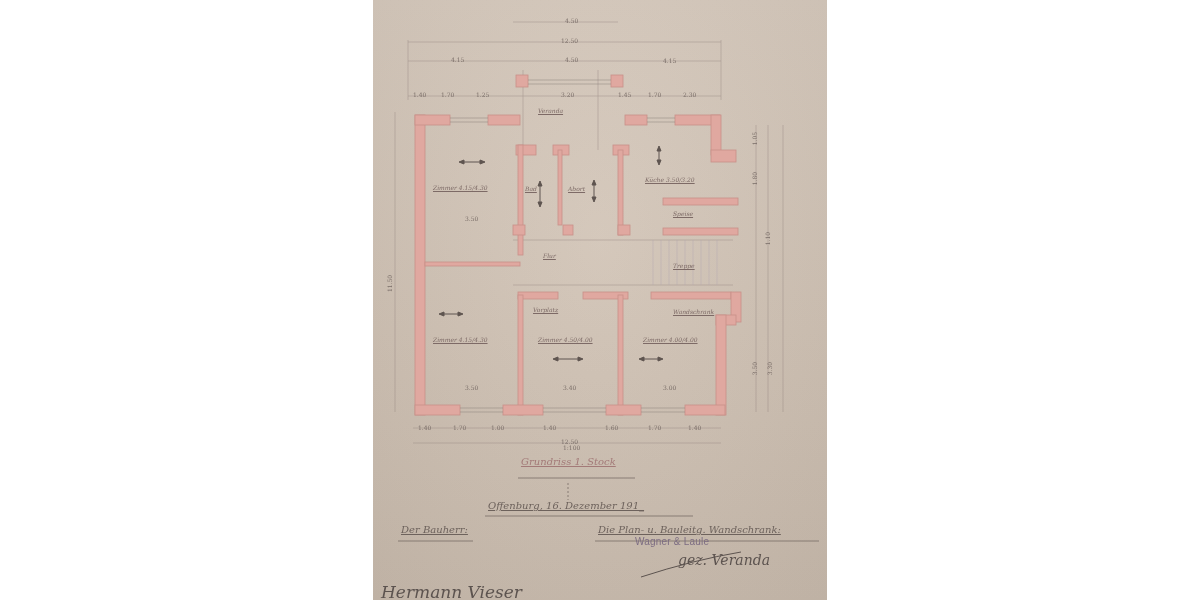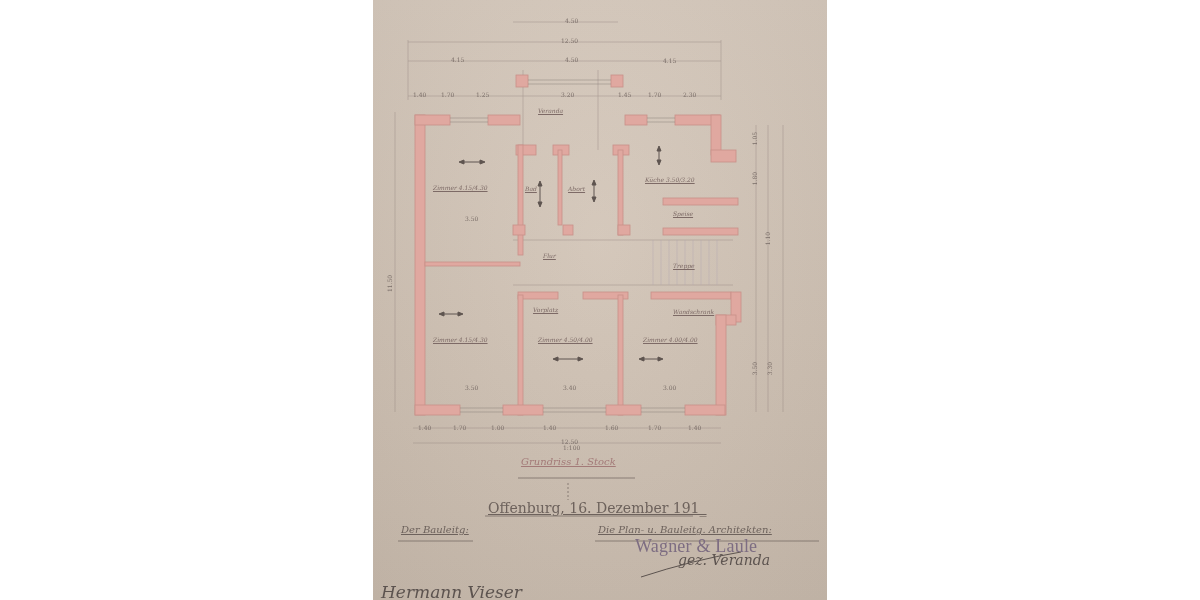--- a/index.html
+++ b/index.html
@@ -5,23 +5,23 @@
   html, body { margin:0; padding:0; }
   body { width:1200px; height:600px; background:#ffffff; position:relative; overflow:hidden; font-family:"DejaVu Serif", serif; }
   .paper { position:absolute; left:373px; top:0; width:454px; height:600px; background:#d3c6b9;
            background-image: linear-gradient(180deg, #d6c9bc 0%, #cfc1b3 55%, #c9bbad 100%); }
   .paper .shade { position:absolute; inset:0; background: radial-gradient(ellipse at 50% 40%, rgba(255,255,255,0.08), rgba(0,0,0,0.05)); }
   svg.plan { position:absolute; left:0; top:0; }
   .txt { position:absolute; color:#6b5f5a; font-family:"DejaVu Serif", serif; white-space:nowrap; }
   .dim { font-size:6px; color:#7a6e68; }
   .room { font-size:6px; color:#7d6a66; text-decoration:underline; font-style:italic; }
   .title { font-size:10px; color:#a37a78; font-style:italic; text-decoration:underline; }
-  .place { font-size:14px; color:#6d625c; text-decoration:underline; }
+  .place { font-size:10px; color:#6d625c; font-style:italic; text-decoration:underline; }
   .role { font-size:10px; color:#6d625c; font-style:italic; text-decoration:underline; }
-  .stamp { font-family:Liberation Serif, serif; font-size:18px; color:#7d6d82; letter-spacing:0.2px; }
+  .stamp { font-family:Liberation Sans, sans-serif; font-size:10px; color:#7d6d82; letter-spacing:0.2px; }
   .sig { font-family:"DejaVu Serif", serif; font-style:italic; font-size:17px; color:#5c534f; }
   .sig2 { font-family:"DejaVu Serif", serif; font-style:italic; font-size:14px; color:#5c534f; }
 </style>
 </head>
 <body>
 
 <div class="paper">
   <div class="shade"></div>
 
   <svg class="plan" width="454" height="600" viewBox="0 0 454 600">
@@ -214,18 +214,18 @@
 
   <span class="txt dim" style="left:92px;top:215px;">3.50</span>
   <span class="txt dim" style="left:92px;top:384px;">3.50</span>
   <span class="txt dim" style="left:190px;top:384px;">3.40</span>
   <span class="txt dim" style="left:290px;top:384px;">3.00</span>
 
   <span class="txt title" style="left:148px;top:456px;">Grundriss 1. Stock</span>
   <span class="txt dim" style="left:190px;top:444px;">1:100</span>
   <span class="txt place" style="left:115px;top:500px;">Offenburg, 16. Dezember 191_</span>
 
-  <span class="txt role" style="left:28px;top:524px;">Der Bauleitg:</span>
-  <span class="txt role" style="left:225px;top:524px;">Die Plan- u. Bauleitg. Architekten:</span>
+  <span class="txt role" style="left:28px;top:524px;">Der Bauherr:</span>
+  <span class="txt role" style="left:225px;top:524px;">Die Plan- u. Bauleitg. Wandschrank:</span>
   <span class="txt stamp" style="left:262px;top:536px;">Wagner &amp; Laule</span>
   <span class="txt sig" style="left:8px;top:582px;">Hermann Vieser</span>
   <span class="txt sig2" style="left:305px;top:552px;">gez. Veranda</span>
 </div>
 
 </body></html>

